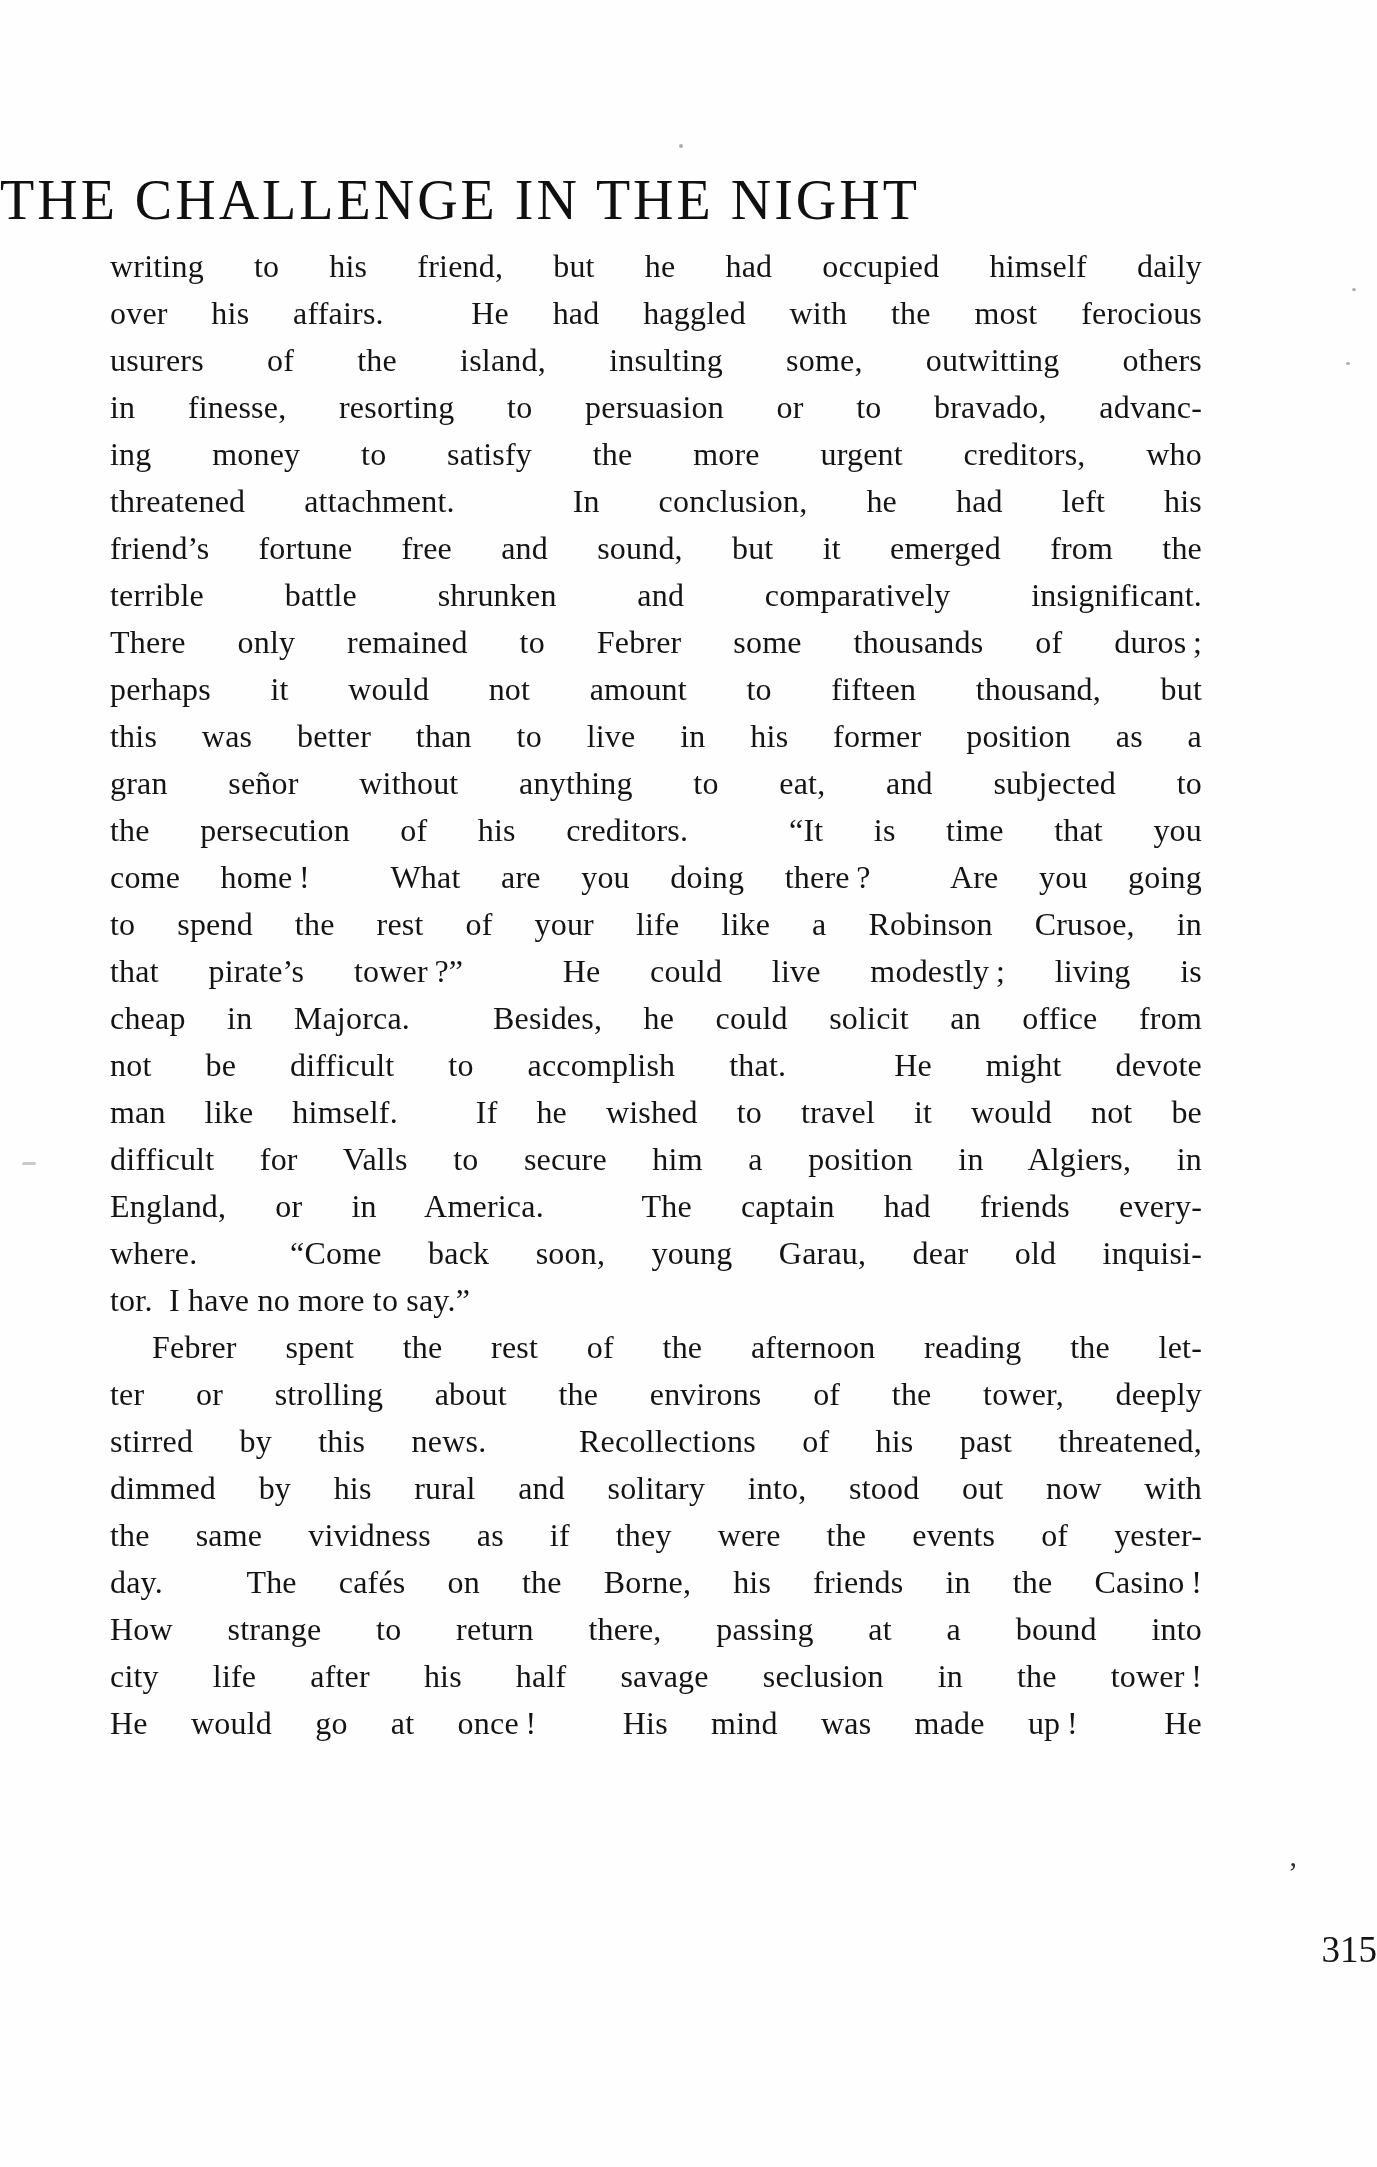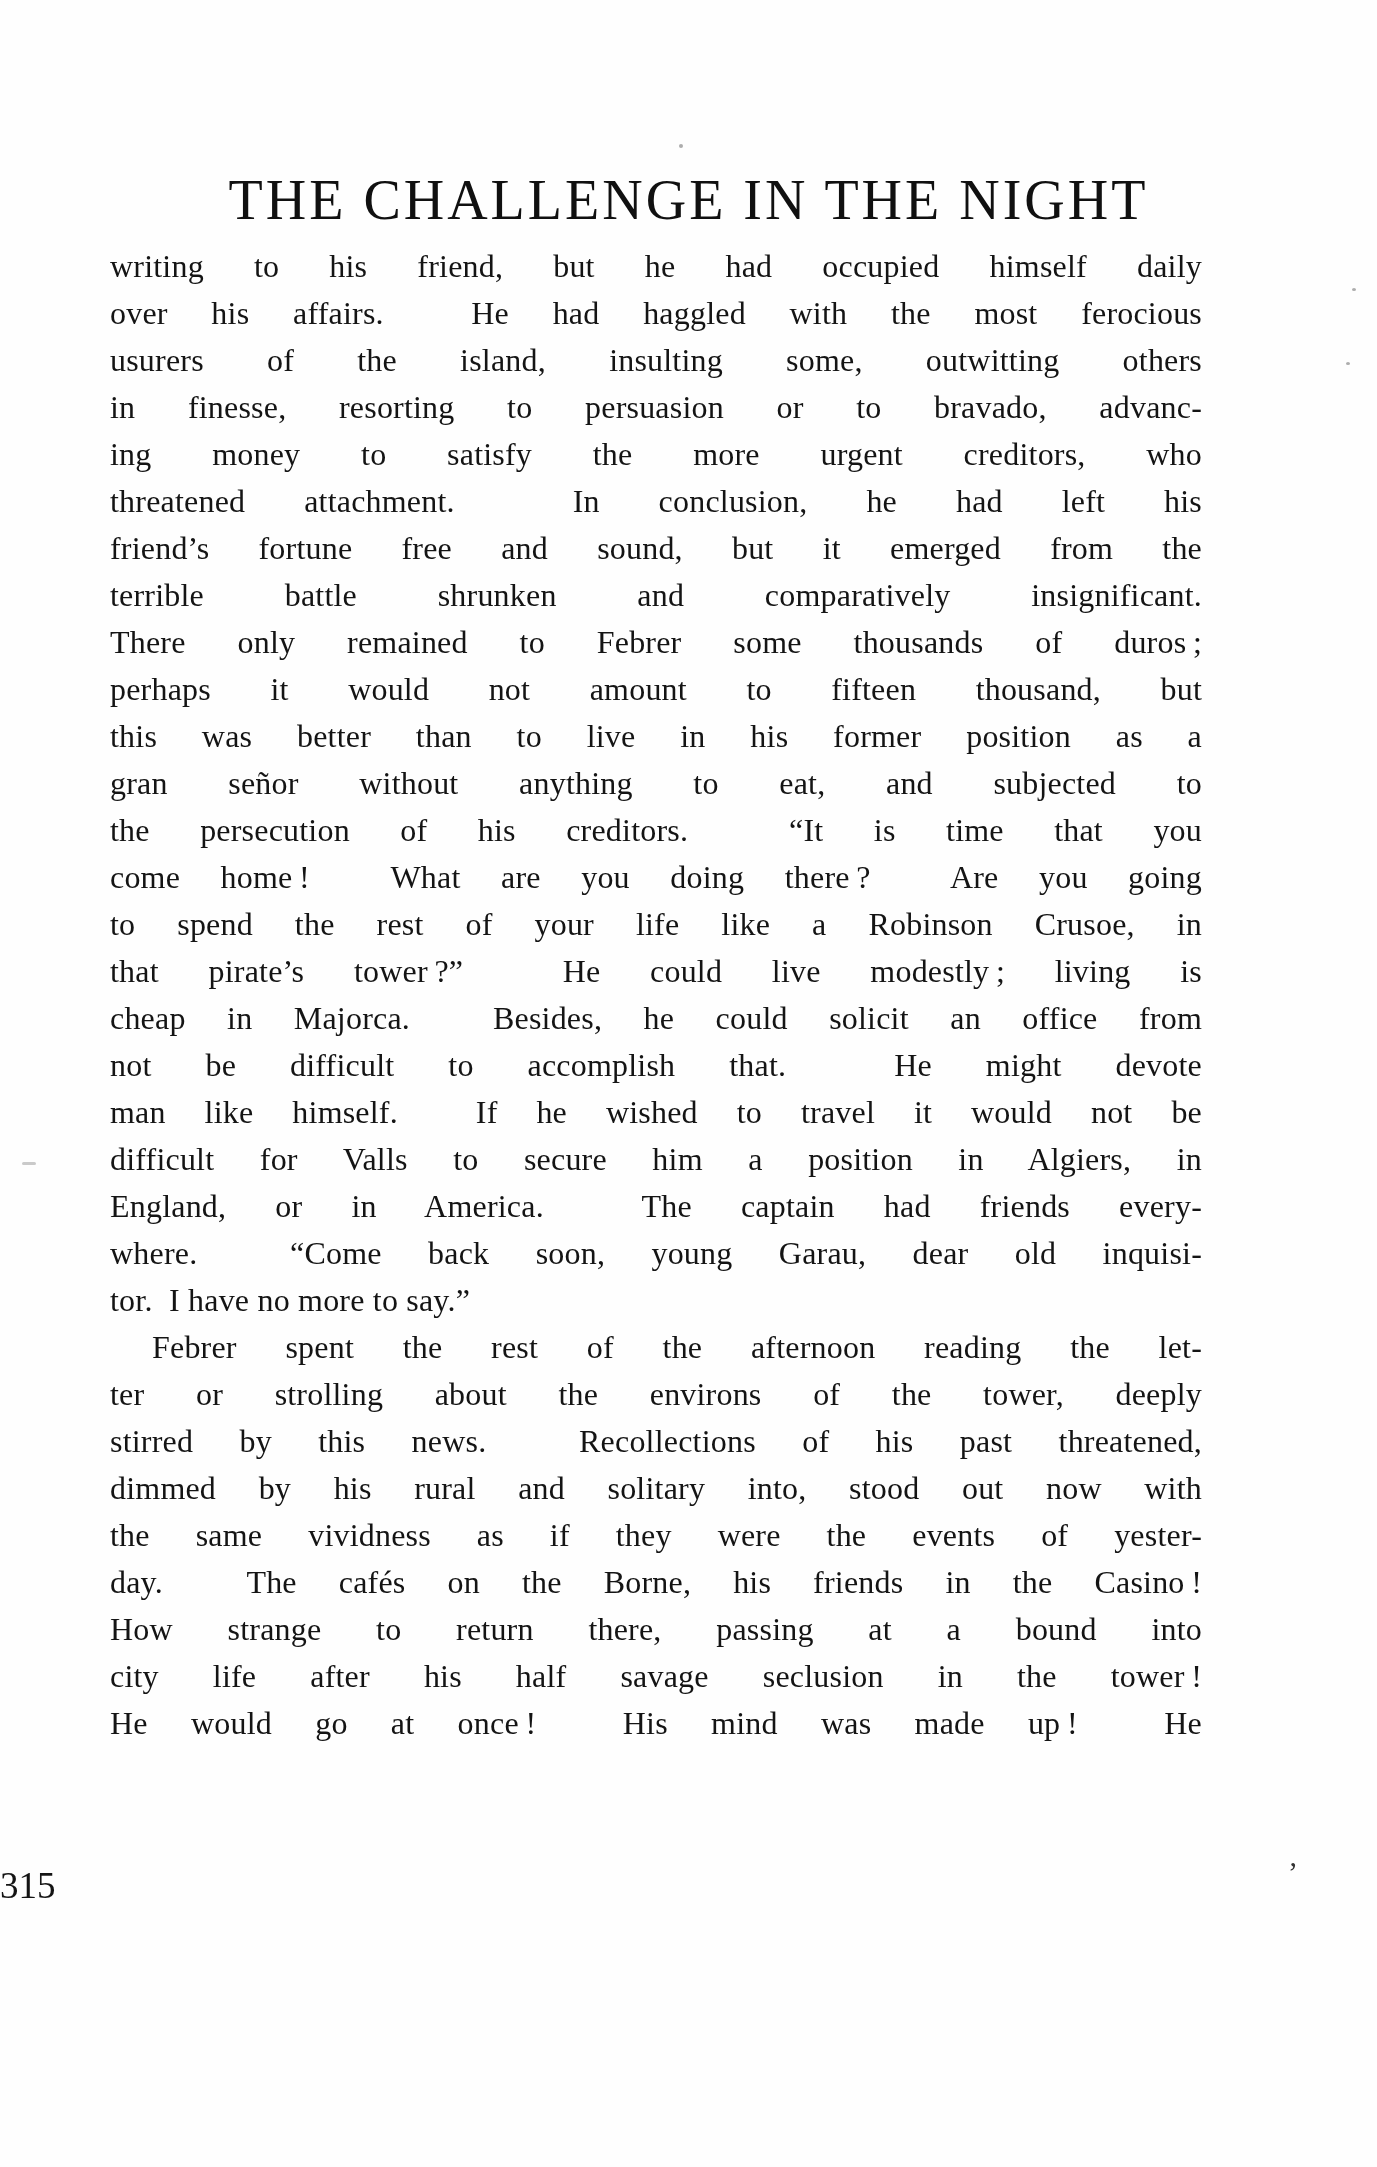--- a/index.html
+++ b/index.html
@@ -15,21 +15,20 @@
     overflow: hidden;
     font-family: "Liberation Serif", "DejaVu Serif", serif;
     color: #141414;
   }
   .title {
     position: absolute;
     top: 168px;
     left: 0;
     width: 100%;
     margin: 0;
-    text-align: center;
     font-size: 56px;
     font-weight: 400;
     letter-spacing: 3px;
     white-space: nowrap;
     color: #101010;
   }
   .text-block {
     position: absolute;
     top: 243px;
     left: 110px;
@@ -43,24 +42,24 @@
   }
   .line.j {
     text-align: justify;
     text-align-last: justify;
   }
   .line.ind {
     text-indent: 42px;
   }
   .page-number {
     position: absolute;
-    top: 1864px;
+    top: 1928px;
     left: 0;
     width: 100%;
-    text-align: left;
+    text-align: right;
     font-size: 37px;
     color: #141414;
   }
   .stray-mark {
     position: absolute;
     top: 1855px;
     left: 1288px;
     font-size: 30px;
     color: #333;
   }

